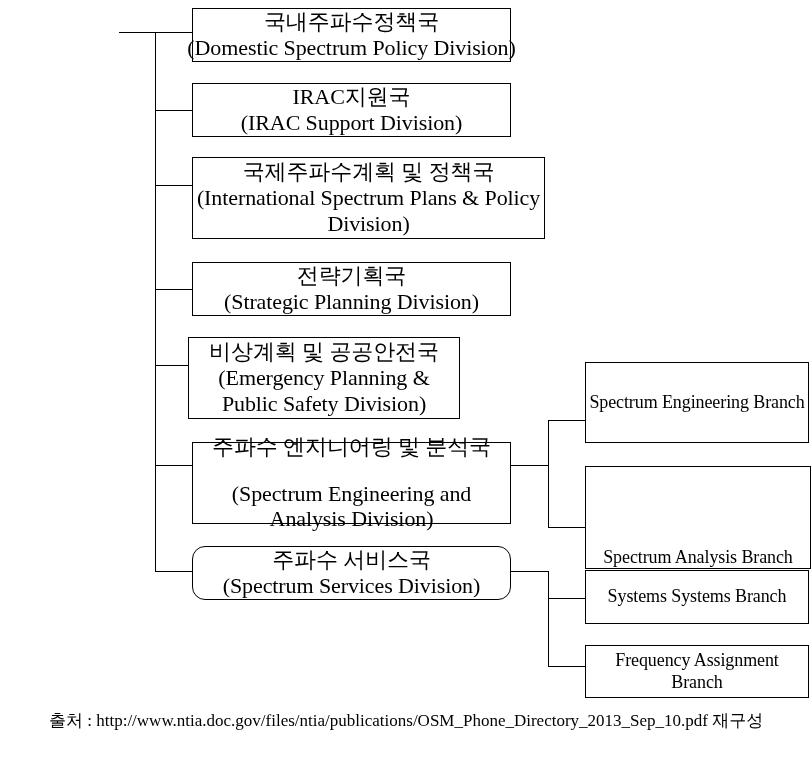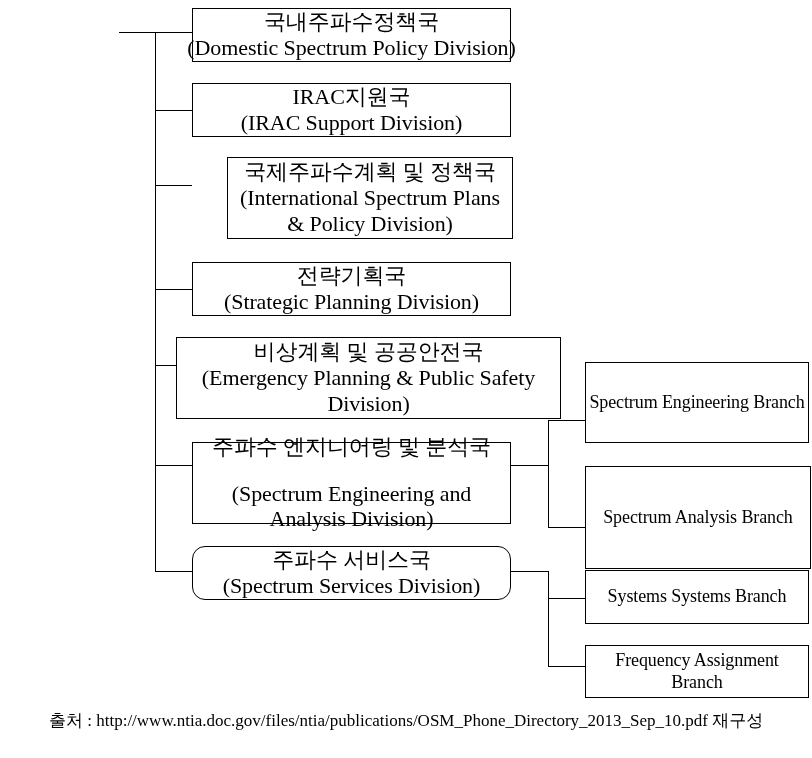--- a/index.html
+++ b/index.html
@@ -83,31 +83,31 @@
   <div class="box" style="left:192px; top:8px; width:319px; height:54px;">
     <span class="ko">국내주파수정책국</span>
     <span class="en">(Domestic Spectrum Policy Division)</span>
   </div>
 
   <div class="box" style="left:192px; top:83px; width:319px; height:54px;">
     <span class="ko">IRAC지원국</span>
     <span class="en">(IRAC Support Division)</span>
   </div>
 
-  <div class="box" style="left:192px; top:157px; width:286px; height:82px;margin-left:35px;">
+  <div class="box" style="left:192px; top:157px; width:353px; height:82px;">
     <span class="ko">국제주파수계획 및 정책국</span>
     <span class="en wrap">(International Spectrum Plans &amp; Policy Division)</span>
   </div>
 
   <div class="box" style="left:192px; top:262px; width:319px; height:54px;">
     <span class="ko">전략기획국</span>
     <span class="en">(Strategic Planning Division)</span>
   </div>
 
-  <div class="box" style="left:176px; top:337px; width:385px; height:82px;">
+  <div class="box" style="left:188px; top:337px; width:272px; height:82px;">
     <span class="ko">비상계획 및 공공안전국</span>
     <span class="en wrap">(Emergency Planning &amp; Public Safety Division)</span>
   </div>
 
   <div class="box" style="left:192px; top:442px; width:319px; height:82px;gap:21px;">
     <span class="ko">주파수 엔지니어링 및 분석국</span>
     <span class="en wrap">(Spectrum Engineering and Analysis Division)</span>
   </div>
 
   <div class="box" style="left:192px; top:546px; width:319px; height:54px;border-radius:13px;">
@@ -122,21 +122,21 @@
 
   <div class="line hline" style="left:511px; top:571px; width:38px;"></div>
   <div class="line vline" style="left:548px; top:571px; height:96px;"></div>
   <div class="line hline" style="left:548px; top:598px; width:37px;"></div>
   <div class="line hline" style="left:548px; top:666px; width:37px;"></div>
 
   <div class="box branch-box" style="left:585px; top:362px; width:224px; height:81px;">
     <span class="en wrap">Spectrum Engineering Branch</span>
   </div>
 
-  <div class="box branch-box" style="left:585px; top:466px; width:226px; height:103px;">
+  <div class="box branch-box" style="left:585px; top:466px; width:226px; height:103px;justify-content:flex-end;">
     <span class="en">Spectrum Analysis Branch</span>
   </div>
 
   <div class="box branch-box" style="left:585px; top:570px; width:224px; height:54px;">
     <span class="en">Systems Systems Branch</span>
   </div>
 
   <div class="box branch-box" style="left:585px; top:645px; width:224px; height:53px;align-items:center;">
     <span class="en wrap">Frequency Assignment Branch</span>
   </div>

